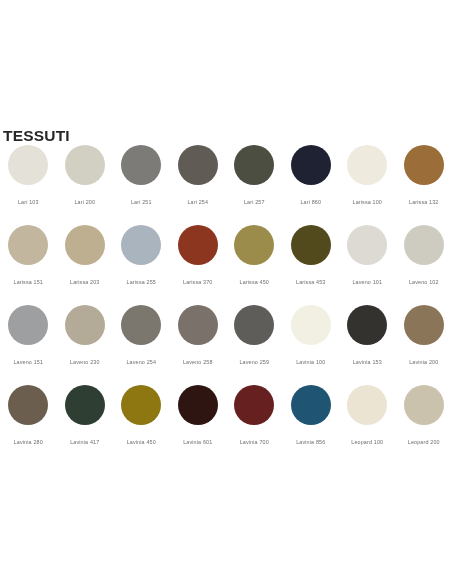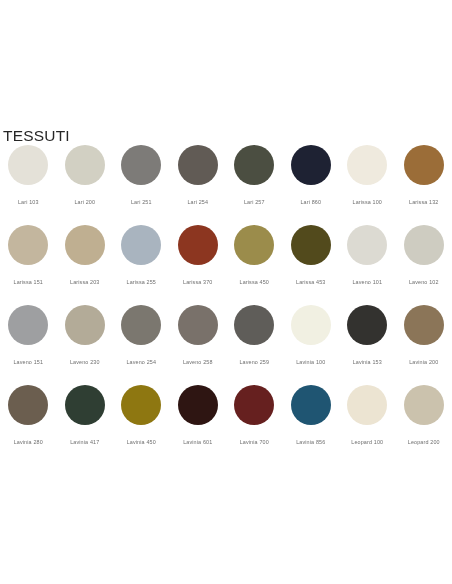--- a/index.html
+++ b/index.html
@@ -26,20 +26,21 @@
   #page-title {
     position: absolute;
     left: 3px;
     top: 127px;
     font-size: 15.5px;
     letter-spacing: 0.2px;
     color: #262626;
     font-family: "Liberation Sans", sans-serif;
     line-height: 18px;
     white-space: nowrap;
+    font-weight: bold;
   }
   #swatch-grid {
     position: absolute;
     left: 0;
     top: 143px;
     width: 452px;
   }
   .swatch-row {
     display: flex;
     width: 452px;

